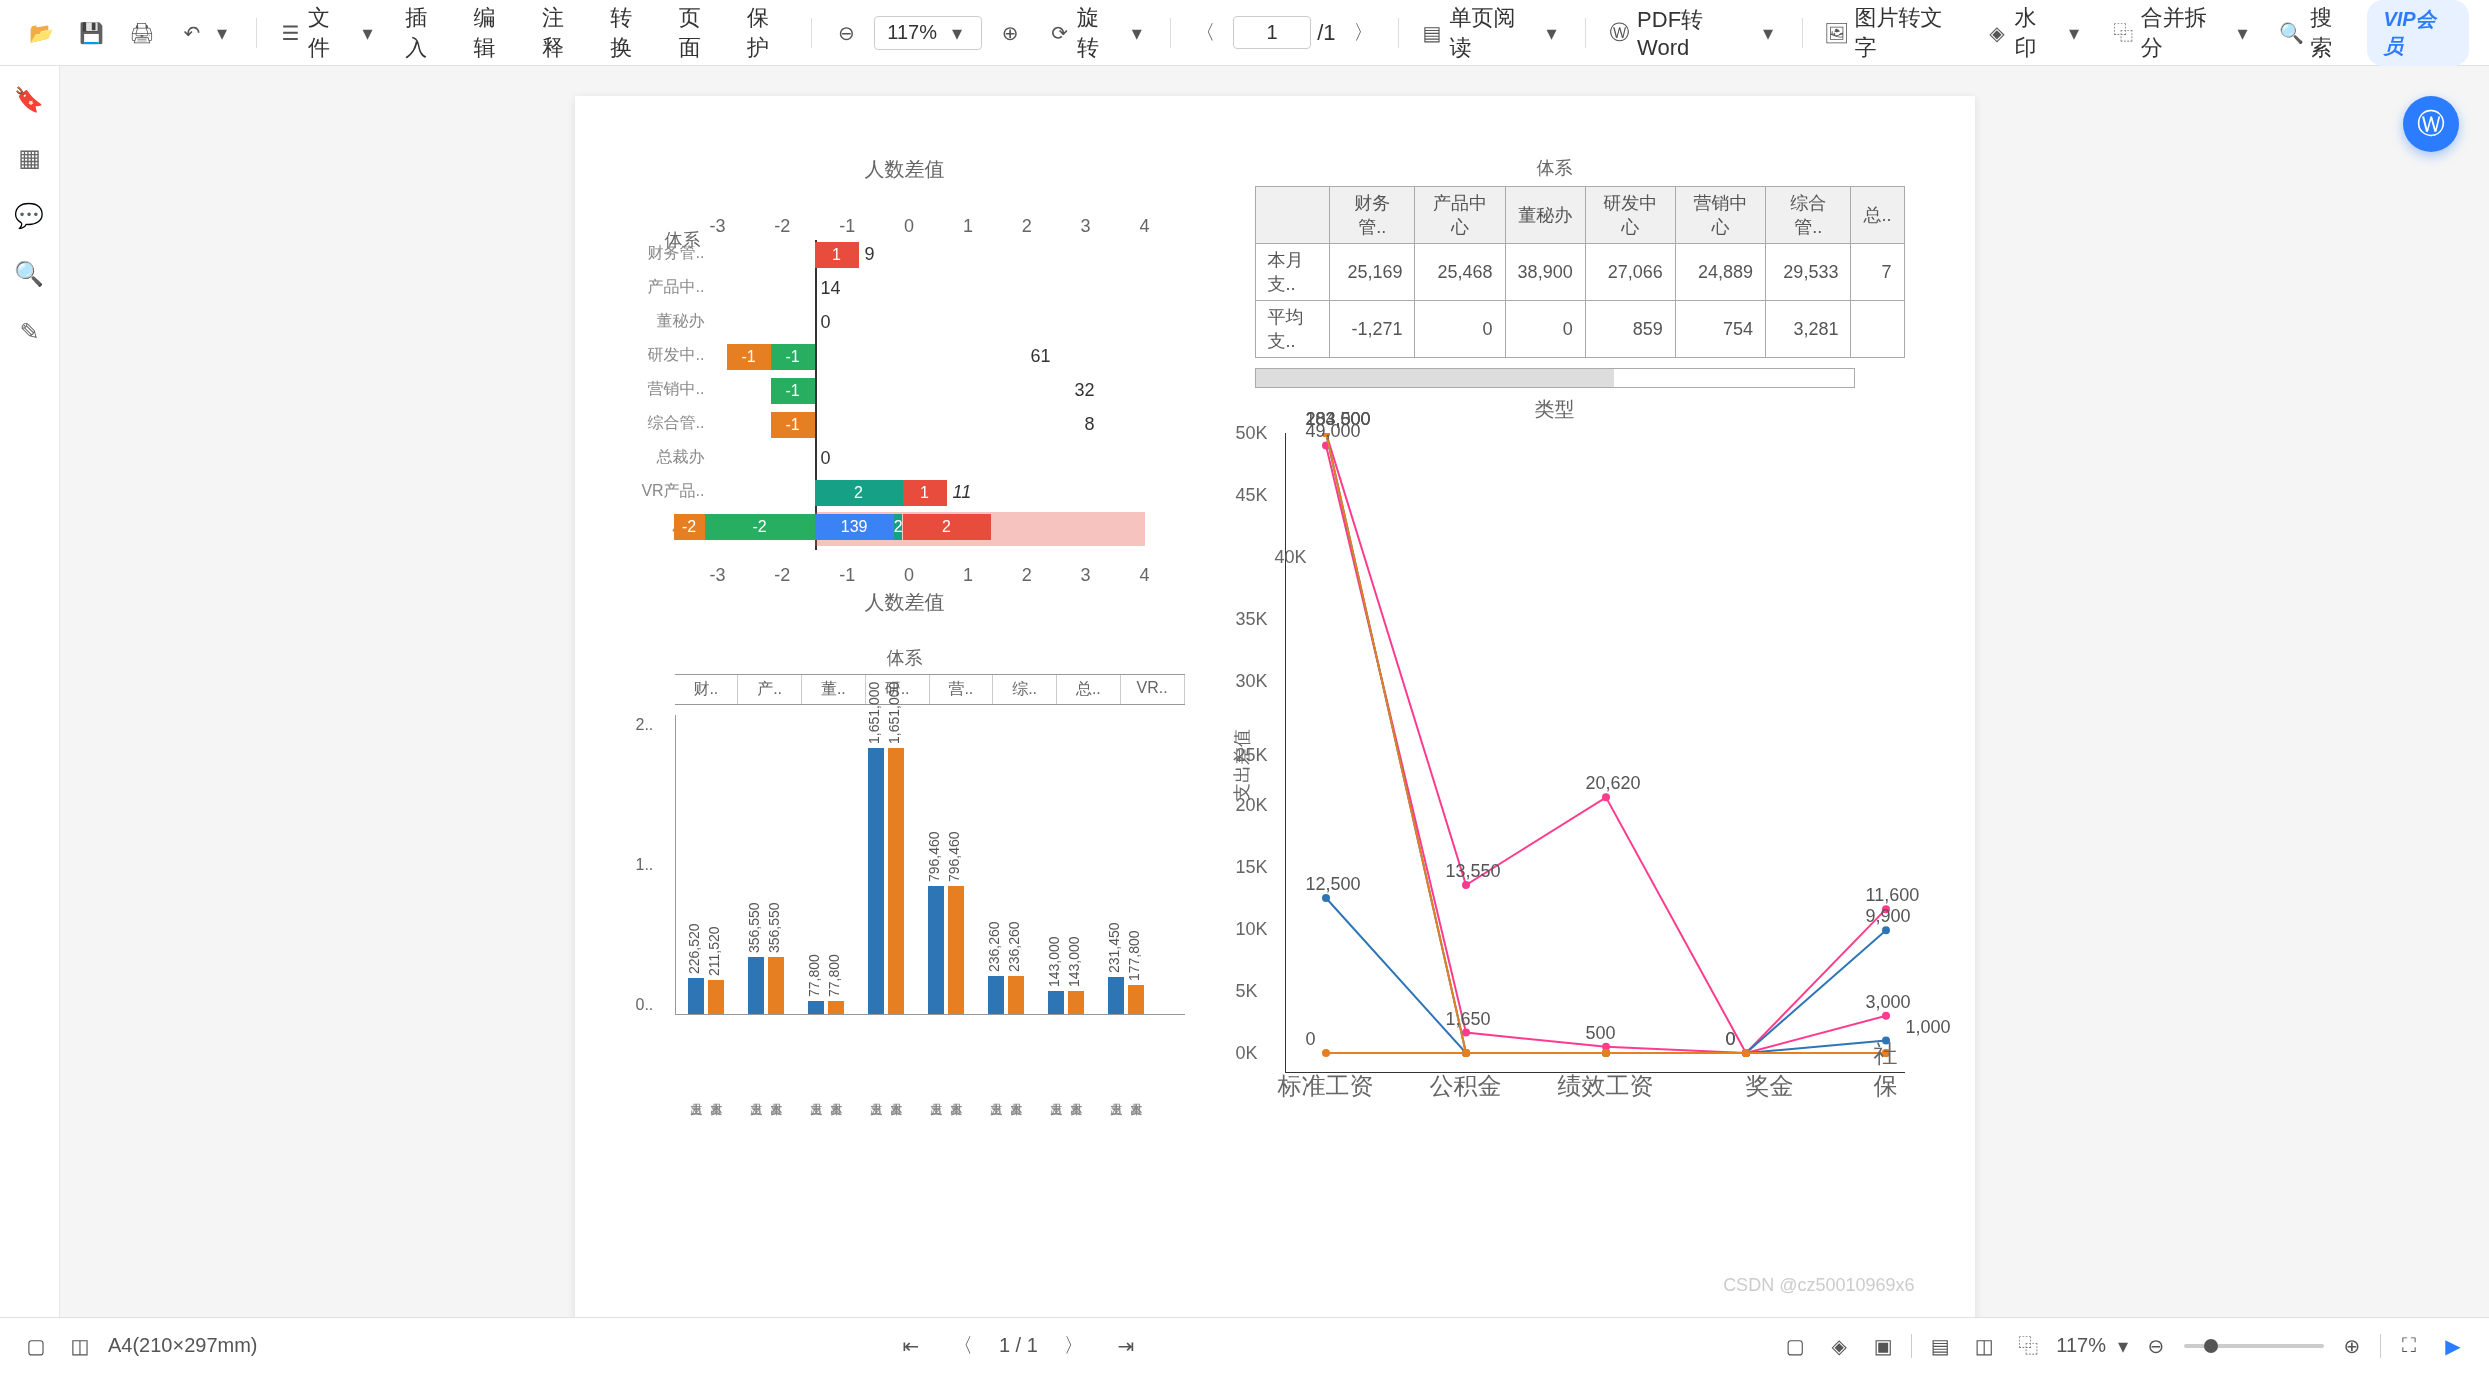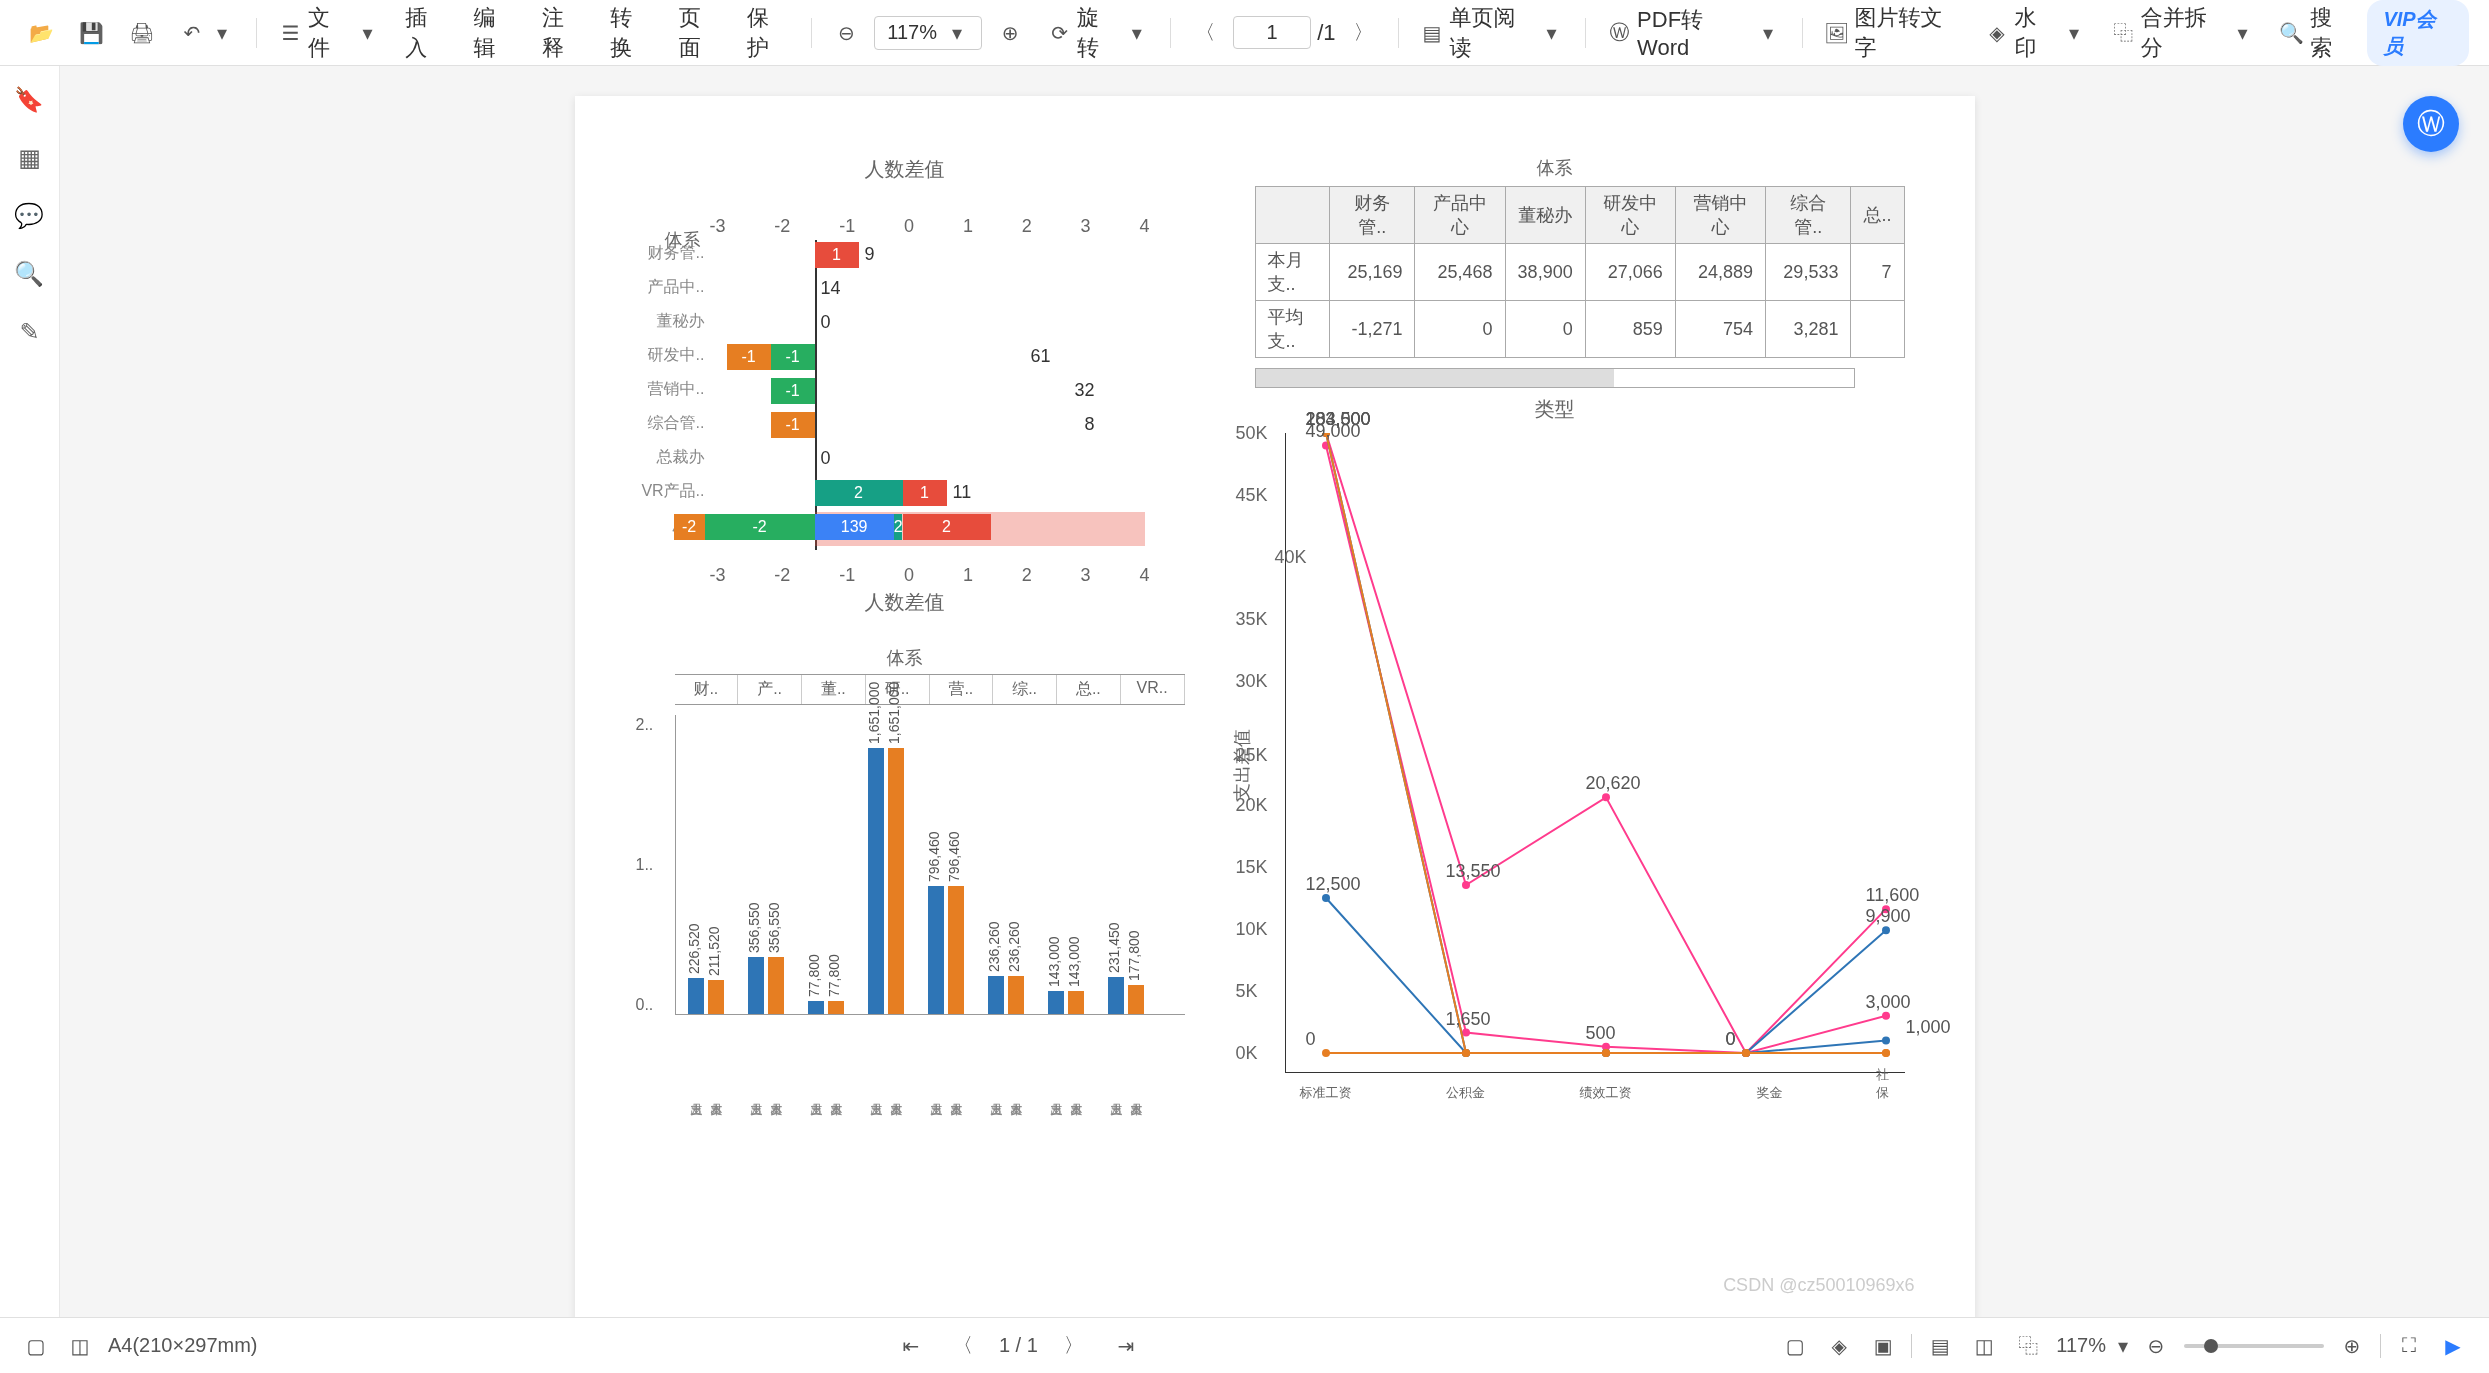--- a/index.html
+++ b/index.html
@@ -51,21 +51,21 @@
 .cr-head-title{text-align:center;font-size:18px;color:#666;margin-bottom:6px}
 .cr-table{border-collapse:collapse;font-size:18px;margin:0 0 0 50px}
 .cr-table td,.cr-table th{border:1px solid #aaa;padding:4px 12px;text-align:right}
 .cr-table th{background:#f0f0f0;font-weight:normal;text-align:center}
 .cr-slider{margin:10px 50px 0;height:20px;border:1px solid #aaa;position:relative}
 .cr-slider-fill{position:absolute;left:0;top:0;height:100%;width:60%;background:#ddd}
 .cr-type{text-align:center;margin-top:8px;font-size:20px;color:#666}
 .cr-plot{position:relative;height:640px;margin-top:10px;margin-left:80px;border-left:1px solid #333;border-bottom:1px solid #333}
 .cr-ytick{position:absolute;left:-50px;font-size:18px;color:#666}
 .cr-ylabel{position:absolute;left:-80px;top:50%;transform:rotate(-90deg);font-size:18px;color:#666}
-.cr-xlab{position:absolute;bottom:-30px;font-size:13px;color:#666;transform:translateX(-50%)}
+.cr-xlab{position:absolute;bottom:-30px;font-size:24px;color:#666;transform:translateX(-50%)}
 .cr-dlabel{position:absolute;font-size:18px;color:#555;white-space:nowrap}
 svg.lines{position:absolute;left:0;top:0;width:100%;height:100%}
 </style>
 </head>
 <body>
 
 <div class="toolbar">
   <span class="tb-btn">
       <span class="tb-icon">📂</span>
     </span>
@@ -213,21 +213,21 @@
             <div class="ctl-bar-row">
               <div class="ctl-bar" style="background: rgb(230, 126, 34); left: -44px; width: 44px;">-1</div>
               <span class="ctl-val" style="right: 50px; left: auto; top: 4px;">8</span>
             </div>
             <div class="ctl-bar-row">
               <span class="ctl-val" style="left: 6px; top: 4px;">0</span>
             </div>
             <div class="ctl-bar-row">
               <div class="ctl-bar" style="background: rgb(22, 160, 133); left: 0px; width: 88px;">2</div>
               <div class="ctl-bar" style="background: rgb(231, 76, 60); left: 88px; width: 44px;">1</div>
-              <span class="ctl-val" style="left: 138px; top: 4px;">11</span>
+              <span class="ctl-val" style="left: 138px; top: 4px; font-style: italic;">11</span>
             </div>
             <div class="ctl-bar-row" style="background: rgba(231, 76, 60, 0.333);">
               <div class="ctl-bar" style="background: rgb(230, 126, 34); left: -140.8px; width: 30.8px;">-2</div>
               <div class="ctl-bar" style="background: rgb(39, 174, 96); left: -110px; width: 110px;">-2</div>
               <div class="ctl-bar" style="background: #3b82f6; left: 0px; width: 79.2px;">139</div>
               <div class="ctl-bar" style="background: rgb(22, 160, 133); left: 79.2px; width: 8.8px;">2</div>
               <div class="ctl-bar" style="background: rgb(231, 76, 60); left: 88px; width: 88px;">2</div>
             </div>
           </div>
         <div class="ctl-ticks2" id="ctl-ticks-bot">

